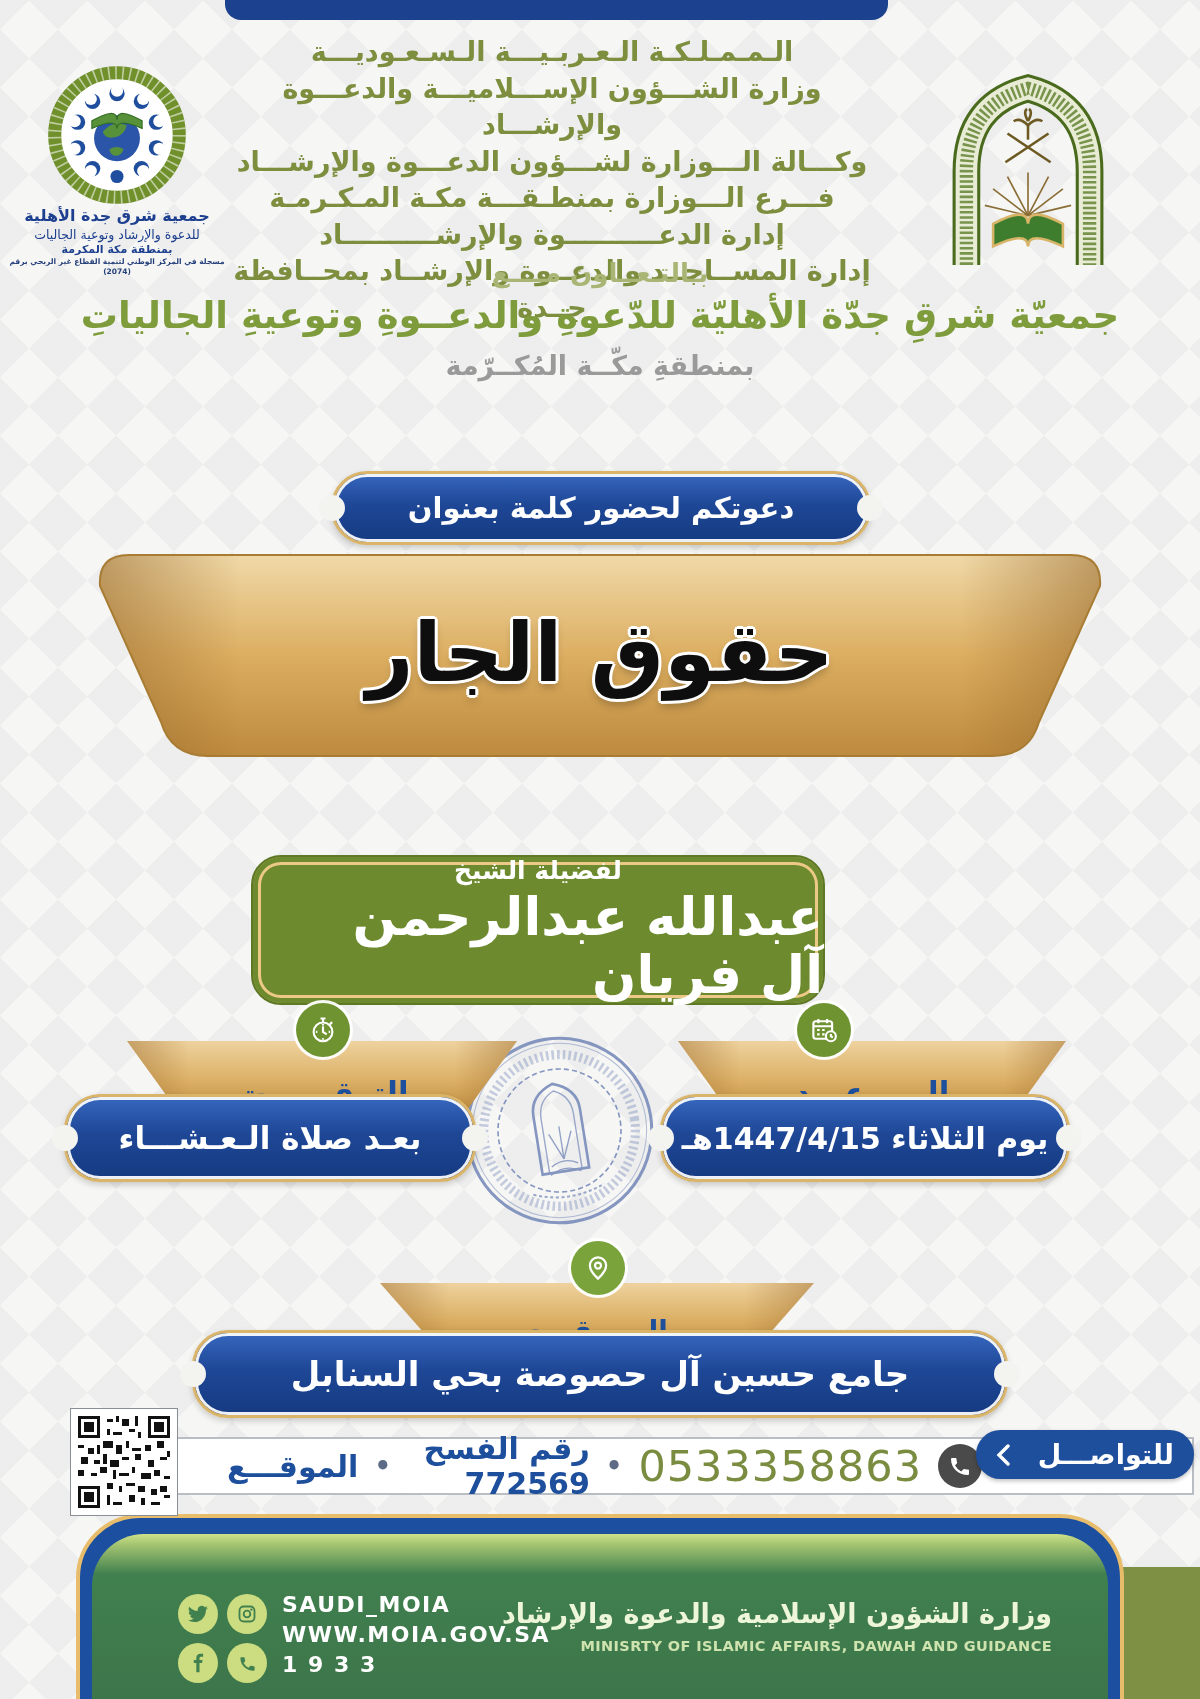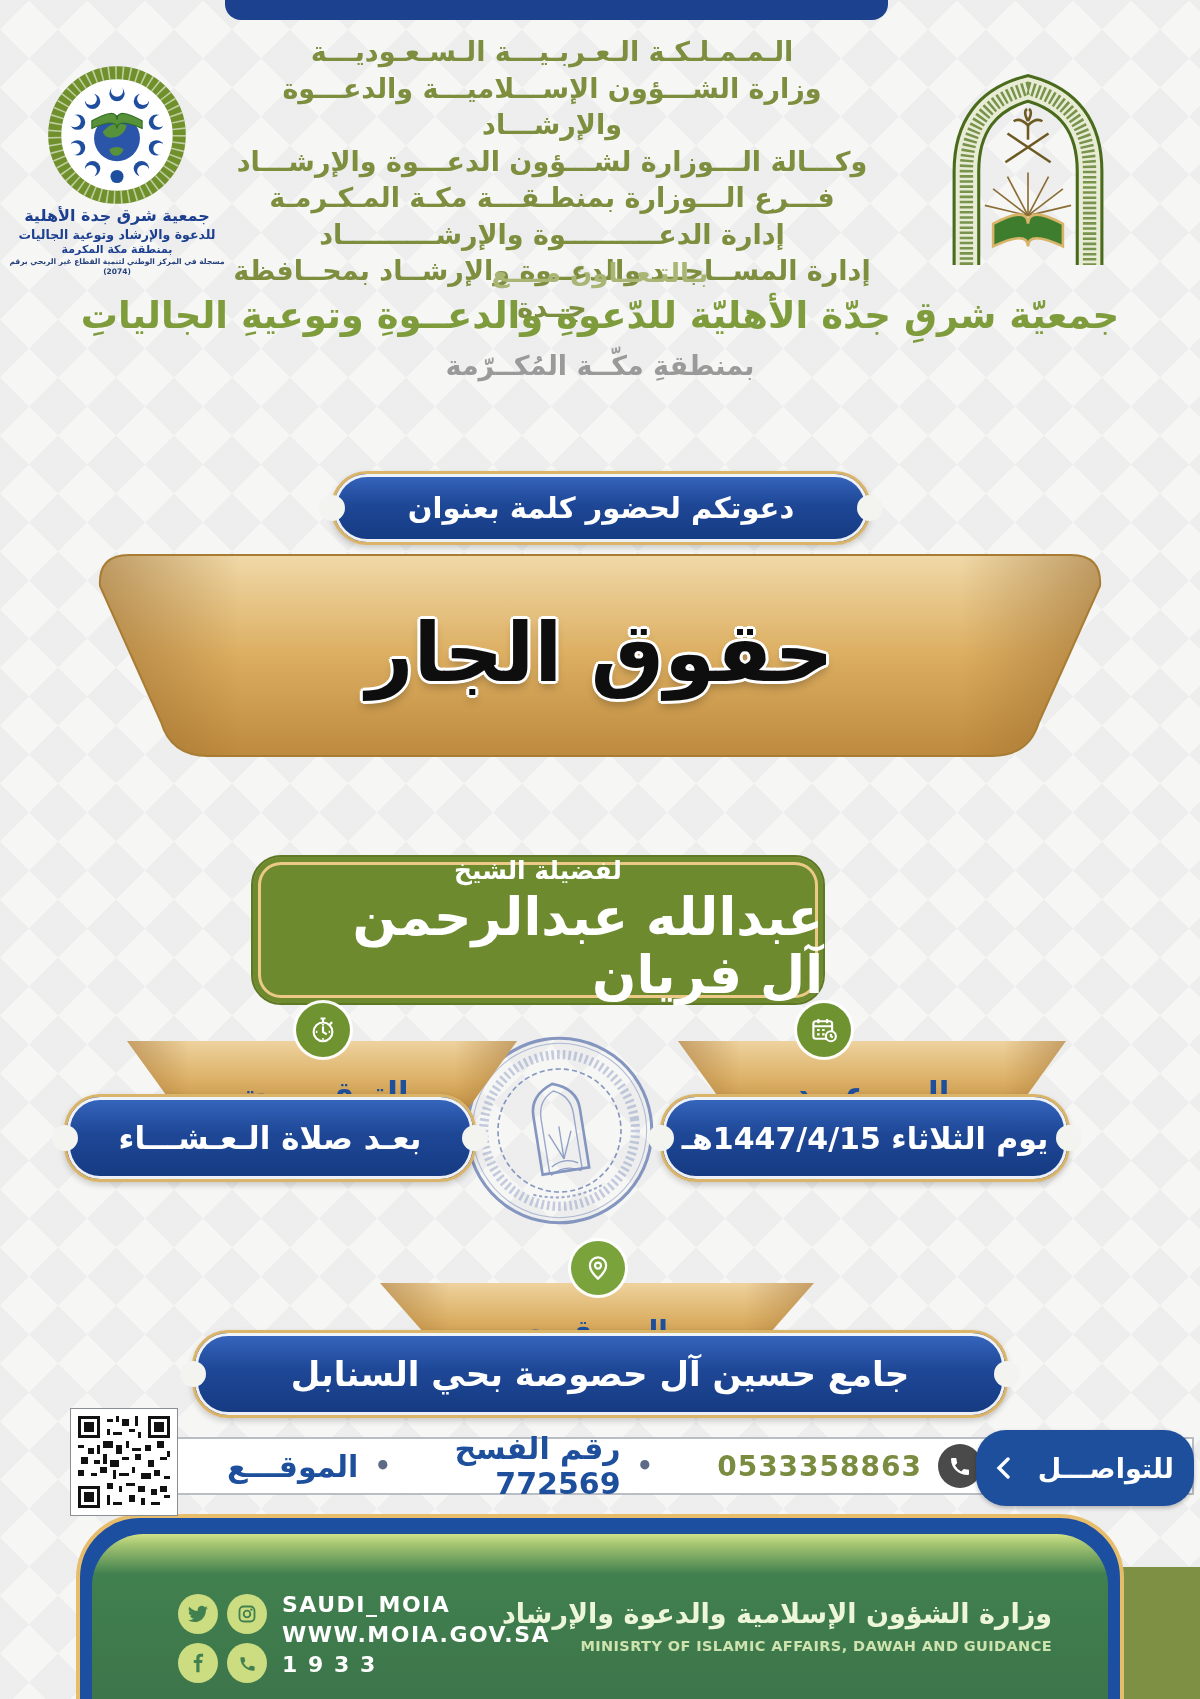--- a/index.html
+++ b/index.html
@@ -15,21 +15,21 @@
   .abs{position:absolute;}
   .ctr{left:0;right:0;text-align:center;}
   
   #top-tab{left:225px;top:0;width:663px;height:20px;background:#1b418f;border-radius:0 0 16px 16px;}
   #org-block{left:212px;top:34px;width:680px;text-align:center;color:#7d8f3f;font-weight:700;font-size:27px;line-height:36.5px;direction:rtl;}
   #coop{top:258px;color:#a9b575;font-weight:700;font-size:26px;direction:rtl;}
   #callig{top:294px;color:#7f9c3d;font-weight:700;font-size:37px;direction:rtl;}
   #region{top:350px;color:#9a9a9a;font-weight:700;font-size:27px;direction:rtl;}
   #assoc-text{left:8px;top:206px;width:218px;text-align:center;color:#1d3f8f;direction:rtl;line-height:1.3;}
   #assoc-text .l1{font-size:16px;font-weight:800;}
-  #assoc-text .l2{font-size:12.5px;font-weight:700;}
+  #assoc-text .l2{font-size:12.5px;font-weight:400;}
   #assoc-text .l3{font-size:11px;font-weight:700;}
   #assoc-text .l4{font-size:7.5px;font-weight:700;color:#27417c;}
   
   .pill{position:absolute;background:linear-gradient(180deg,#3767bf 0%,#1e4796 45%,#153a81 100%);
     border:3px solid #d9b469;border-radius:36px;
     box-shadow:inset 0 0 0 3px rgba(255,255,255,.92), 0 3px 6px rgba(0,0,0,.18);
     color:#fff;display:flex;align-items:center;justify-content:center;font-weight:800;direction:rtl;}
   .pill::before,.pill::after{content:"";position:absolute;top:50%;transform:translateY(-50%);
     width:26px;height:26px;border-radius:50%;background:#f3f3f0;}
   .pill::before{left:-15px;}
@@ -46,25 +46,25 @@
     font-size:82px;font-weight:800;color:#0e0e0e;direction:rtl;padding-bottom:8px;
     text-shadow:3px 0 0 #fff,-3px 0 0 #fff,0 3px 0 #fff,0 -3px 0 #fff,2px 2px 0 #fff,-2px 2px 0 #fff,2px -2px 0 #fff,-2px -2px 0 #fff,0 6px 8px rgba(0,0,0,.25);}
   #speaker-banner{left:251px;top:855px;width:574px;height:150px;background:#6d8a2e;border:2px solid #5e7826;
     border-radius:30px;box-shadow:inset 0 0 0 5px #6d8a2e, inset 0 0 0 8px #ecc987;
     display:flex;flex-direction:column;align-items:center;justify-content:center;direction:rtl;color:#fff;}
   #speaker-label{font-size:25px;font-weight:700;margin-bottom:4px;}
   #speaker-name{font-size:52px;font-weight:800;line-height:1.1;padding-left:20px;}
   
   #contact-bar{left:90px;right:6px;top:1437px;height:58px;background:#fff;border:2px solid #b9bdc4;
     display:flex;flex-direction:row;align-items:center;direction:rtl;gap:16px;padding:0 210px 0 135px;z-index:4;}
-  #contact-tag{position:absolute;right:-2px;top:-9px;height:76px;min-width:192px;background:#1d4f9c;
+  #contact-tag{position:absolute;right:-2px;top:-9px;height:49px;min-width:192px;background:#1d4f9c;
     border-radius:30px;display:flex;align-items:center;justify-content:center;gap:28px;color:#fff;
     font-size:27px;font-weight:800;direction:rtl;padding:0 20px;box-shadow:0 2px 4px rgba(0,0,0,.25);}
   .gray-badge{width:44px;height:44px;border-radius:50%;background:#4a4a4a;display:flex;align-items:center;justify-content:center;flex:0 0 auto;}
-  #phone-number{font-size:28px;font-weight:700;color:#7a8c3f;letter-spacing:1px;direction:ltr;margin-left:48px;}
+  #phone-number{font-size:43px;font-weight:400;color:#7a8c3f;letter-spacing:1px;direction:ltr;}
   .c-dot{font-size:26px;color:#5d6b86;font-weight:800;}
   .c-blue{font-size:30px;font-weight:800;color:#1d4f9c;direction:rtl;}
   #qr-box{left:70px;top:1408px;width:108px;height:108px;background:#fff;border:1px solid #8a8f96;padding:7px;z-index:5;}
   
   #corner-patch{right:0;bottom:0;width:78px;height:132px;background:#7d9044;z-index:1;}
   #footer{left:76px;right:76px;top:1514px;height:200px;background:#1c4fa0;border:4px solid #e7bd6c;
     border-radius:64px 64px 0 0;z-index:2;}
   #footer-green{position:absolute;left:12px;right:12px;top:16px;bottom:-6px;border-radius:52px 52px 0 0;
     background:linear-gradient(180deg,#cfe189 0px,#a6c672 10px,#41804f 40px,#3c744a 100%);}
   #social-grid{position:absolute;left:86px;top:60px;display:grid;grid-template-columns:40px 40px;grid-gap:9px;}

